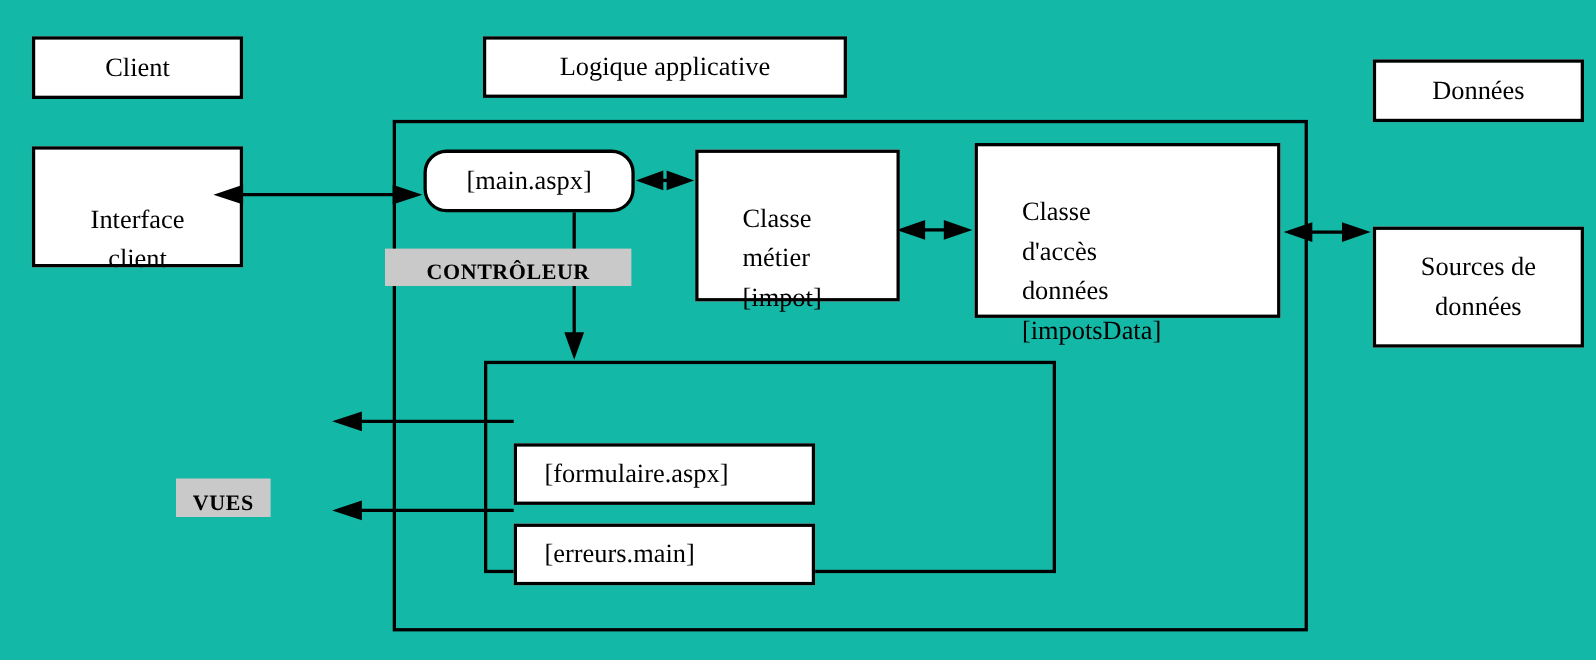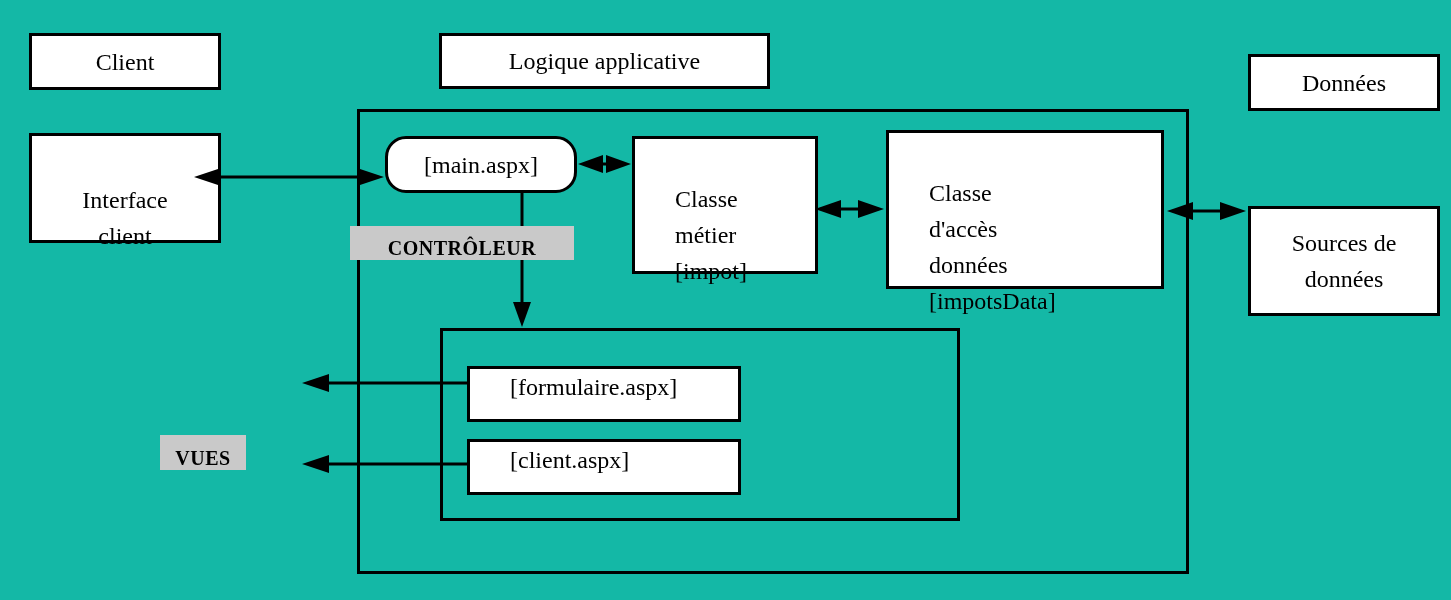--- a/index.html
+++ b/index.html
@@ -30,21 +30,23 @@
   .box.topcenter {
     text-align: center;
     padding-top: 10px;
   }
   .box.leftalign {
     padding-left: 40px;
     padding-top: 6px;
   }
   .box.vcenter-left {
     display: flex;
-    padding-left: 40px;
+    align-items: center;
+    padding-left: 25px;
+    margin-top: 37px;
   }
   .container-box {
     position: absolute;
     box-sizing: border-box;
     border: 3px solid #000000;
     background: transparent;
   }
   .hl-label {
     position: absolute;
     box-sizing: border-box;
@@ -110,21 +112,21 @@
 données</span>
   </div>
 
   <div class="container-box" style="left:440px; top:328px; width:520px; height:193px;"></div>
 
   <div class="box vcenter-left" style="left:467px; top:366px; width:274px; height:56px;">
     <span>[formulaire.aspx]</span>
   </div>
 
   <div class="box vcenter-left" style="left:467px; top:439px; width:274px; height:56px;">
-    <span>[client.aspx]</span>
+    <span>[erreurs.main]</span>
   </div>
 
   <svg class="arrows" width="1451" height="600" viewBox="0 0 1451 600">
 
     <g>
       <line x1="216" y1="177" x2="362" y2="177"></line>
       <polygon points="194,177 221,168 221,186"></polygon>
       <polygon points="384,177 357,168 357,186"></polygon>
     </g>
 

